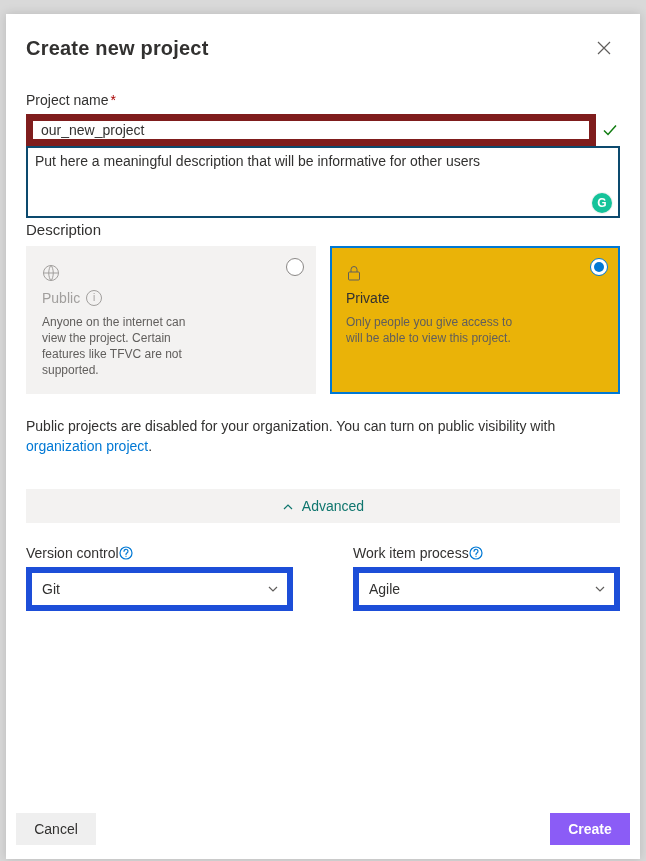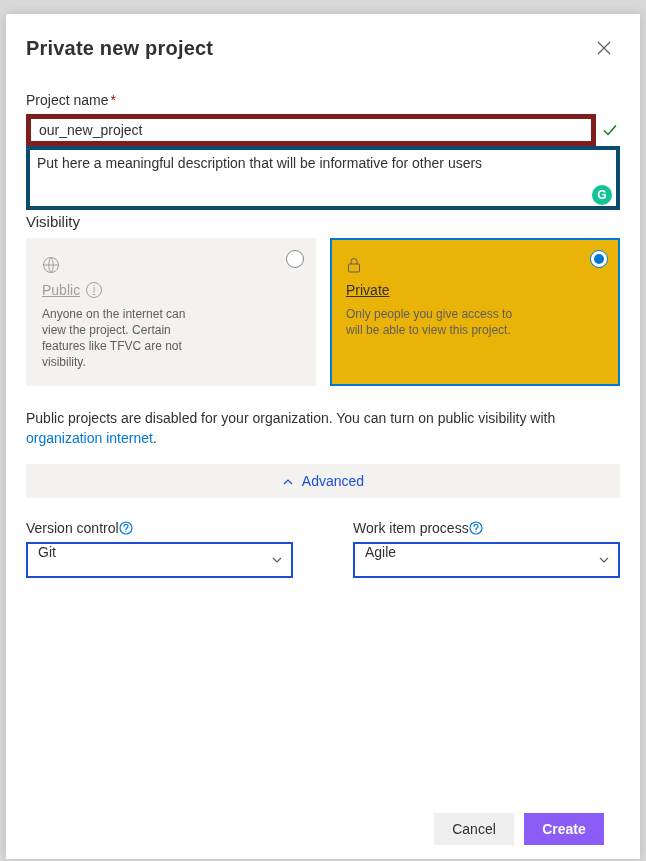--- a/index.html
+++ b/index.html
@@ -53,32 +53,32 @@
   .field-label {
     font-size: 14px;
     color: #323130;
     display: block;
     margin-bottom: 6px;
   }
   .req { color: #a80000; margin-left: 2px; }
   .txt {
     width: 100%;
     box-sizing: border-box;
-    border: 5px solid #7f1d1d;
+    border: 7px solid #7f1d1d;
     background: #fff;
     font: inherit;
     padding: 6px 8px;
     height: 32px;
     color: #323130;
     outline: none;
   }
   .txt.area {
-    height: 64px;
+    height: 72px;
     resize: none;
-    border: 4px solid #0c4a6e;
+    border: 2px solid #0c4a6e;
     padding: 5px 36px 5px 7px;
   }
   .name-row { display: flex; align-items: center; }
   .name-row .txt { flex: 1 1 auto; }
   .check-ok {
     color: #107c10;
     margin-left: 4px;
     flex: 0 0 20px;
     display:flex; align-items:center; justify-content:center;
   }
@@ -111,21 +111,21 @@
     box-sizing: border-box;
   }
   .vis-card.selected {
     background: #eab308;
     border-color: #0078d4;
   }
   .vis-card.disabled { opacity: 1; }
   .vis-card.disabled .vis-title,
   .vis-card.disabled .vis-icon { color: #a19f9d; }
   .vis-icon { height: 22px; color: #605e5c; display:flex; align-items:center; }
-  .vis-title { margin-top: 6px; font-size: 14px; color: #323130; display:flex; align-items:center; gap:6px;text-decoration:underline;}
+  .vis-title { margin-top: 6px; font-size: 14px; color: #323130; display:flex; align-items:center; gap:6px;}
   .vis-desc { margin-top: 8px; font-size: 12px; line-height: 16px; color: #605e5c; max-width: 170px;}
   .vis-radio {
     position: absolute;
     top: 10px; right: 10px;
     width: 16px; height: 16px;
     border-radius: 50%;
     border: 1px solid #8a8886;
     background: #fff;
     display: flex; align-items: center; justify-content: center;
   }
@@ -144,61 +144,61 @@
   }
 
   .note {
     margin-top: 22px;
     font-size: 14px;
     color: #323130;
     line-height: 20px;
   }
   .link { color: #0078d4; cursor: pointer; }
   .adv-bar {
-    margin-top: 16px;
+    margin-top: 33px;
     height: 34px;
     background: #f3f2f1;
     display: flex;
     align-items: center;
     justify-content: center;
     gap: 8px;
-    color: #1d4ed8;
+    color: #0f766e;
     cursor: pointer;
     font-size: 14px;
   }
   .adv-bar svg { transform: translateY(1px); }
 
   .adv-grid {
     margin-top: 22px;
     display: grid;
     grid-template-columns: 1fr 1fr;
     column-gap: 60px;
   }
   .sel-label { font-size: 14px; color:#323130; display:flex; align-items:center; margin-bottom:6px;}
   .help-icn { color:#0078d4; display:inline-flex; }
   .select {
     position: relative;
-    border: 2px solid #1d4ed8;
+    border: 6px solid #1d4ed8;
     height: 32px;
     display: flex;
-    align-items: flex-start;
+    align-items: center;
     padding: 0 30px 0 10px;
     background: #fff;
     cursor: pointer;
     font-size: 14px;
   }
   .select .caret {
     position: absolute; right: 8px; top: 50%; transform: translateY(-50%);
     color: #605e5c;
   }
 
   .panel-footer {
-    padding: 14px 36px;
-    display: flex;
-    justify-content: flex-end;
+    padding: 14px 10px;
+    display: flex;
+    justify-content: space-between;
     gap: 10px;
   }
   .btn {
     height: 32px;
     min-width: 80px;
     padding: 0 16px;
     font: inherit;
     font-size: 14px;
     border: none;
     cursor: pointer;
@@ -210,21 +210,21 @@
   .btn.primary { background: #8b5cf6; color: #fff; font-weight: 600; }
 
   svg { display:block; }
 </style>
 </head>
 <body>
 
 <div class="panel">
 
   <div class="panel-header">
-    <h1>Private new project</h1>
+    <h1>Create new project</h1>
     <div class="close-btn">
       <svg width="16" height="16" viewBox="0 0 16 16">
           <path d="M2 2 L14 14 M14 2 L2 14" stroke="currentColor" stroke-width="1.2" fill="none"></path>
         </svg>
     </div>
   </div>
 
   <div class="panel-body">
 
     <div class="field">
@@ -240,54 +240,54 @@
         </span>
       </div>
     </div>
 
     <div class="field" style="position:relative;">
       <textarea class="txt area" style="">Put here a meaningful description that will be informative for other users</textarea>
       <span class="grammarly-badge">G</span>
     </div>
 
     <div class="field" style="margin-bottom:0;">
-      <div class="vis-label">Visibility</div>
+      <div class="vis-label">Description</div>
       <div class="vis-grid">
         <div class="vis-card disabled">
           <span class="vis-radio"></span>
           <span class="vis-icon">
             <svg width="18" height="18" viewBox="0 0 18 18">
                 <circle cx="9" cy="9" r="7.5" stroke="currentColor" stroke-width="1" fill="none"></circle>
                 <path d="M1.5 9 H16.5 M9 1.5 C6 4.5 6 13.5 9 16.5 M9 1.5 C12 4.5 12 13.5 9 16.5" stroke="currentColor" stroke-width="1" fill="none"></path>
               </svg>
           </span>
           <div class="vis-title">
             <span>Public</span>
             <span class="info-icn">i</span>
           </div>
-          <div class="vis-desc">Anyone on the internet can view the project. Certain features like TFVC are not visibility.</div>
+          <div class="vis-desc">Anyone on the internet can view the project. Certain features like TFVC are not supported.</div>
         </div>
 
         <div class="vis-card selected">
           <span class="vis-radio checked"></span>
           <span class="vis-icon">
             <svg width="16" height="18" viewBox="0 0 16 18">
                 <rect x="2.5" y="8" width="11" height="8" rx="1" stroke="currentColor" stroke-width="1" fill="none"></rect>
                 <path d="M5 8 V5.5 a3 3 0 0 1 6 0 V8" stroke="currentColor" stroke-width="1" fill="none"></path>
               </svg>
           </span>
           <div class="vis-title">Private</div>
           <div class="vis-desc">Only people you give access to will be able to view this project.</div>
         </div>
       </div>
     </div>
 
     <div class="note">
       <span>Public projects are disabled for your organization. You can turn on public visibility with </span>
-      <span class="link">organization internet</span><span>.</span>
+      <span class="link">organization project</span><span>.</span>
     </div>
 
     <div class="adv-bar">
       <span>
         <svg width="12" height="12" viewBox="0 0 12 12">
             <path d="M2 8 L6 4 L10 8" stroke="currentColor" stroke-width="1.2" fill="none"></path>
           </svg>
       </span>
       <span>Advanced</span>
     </div>

